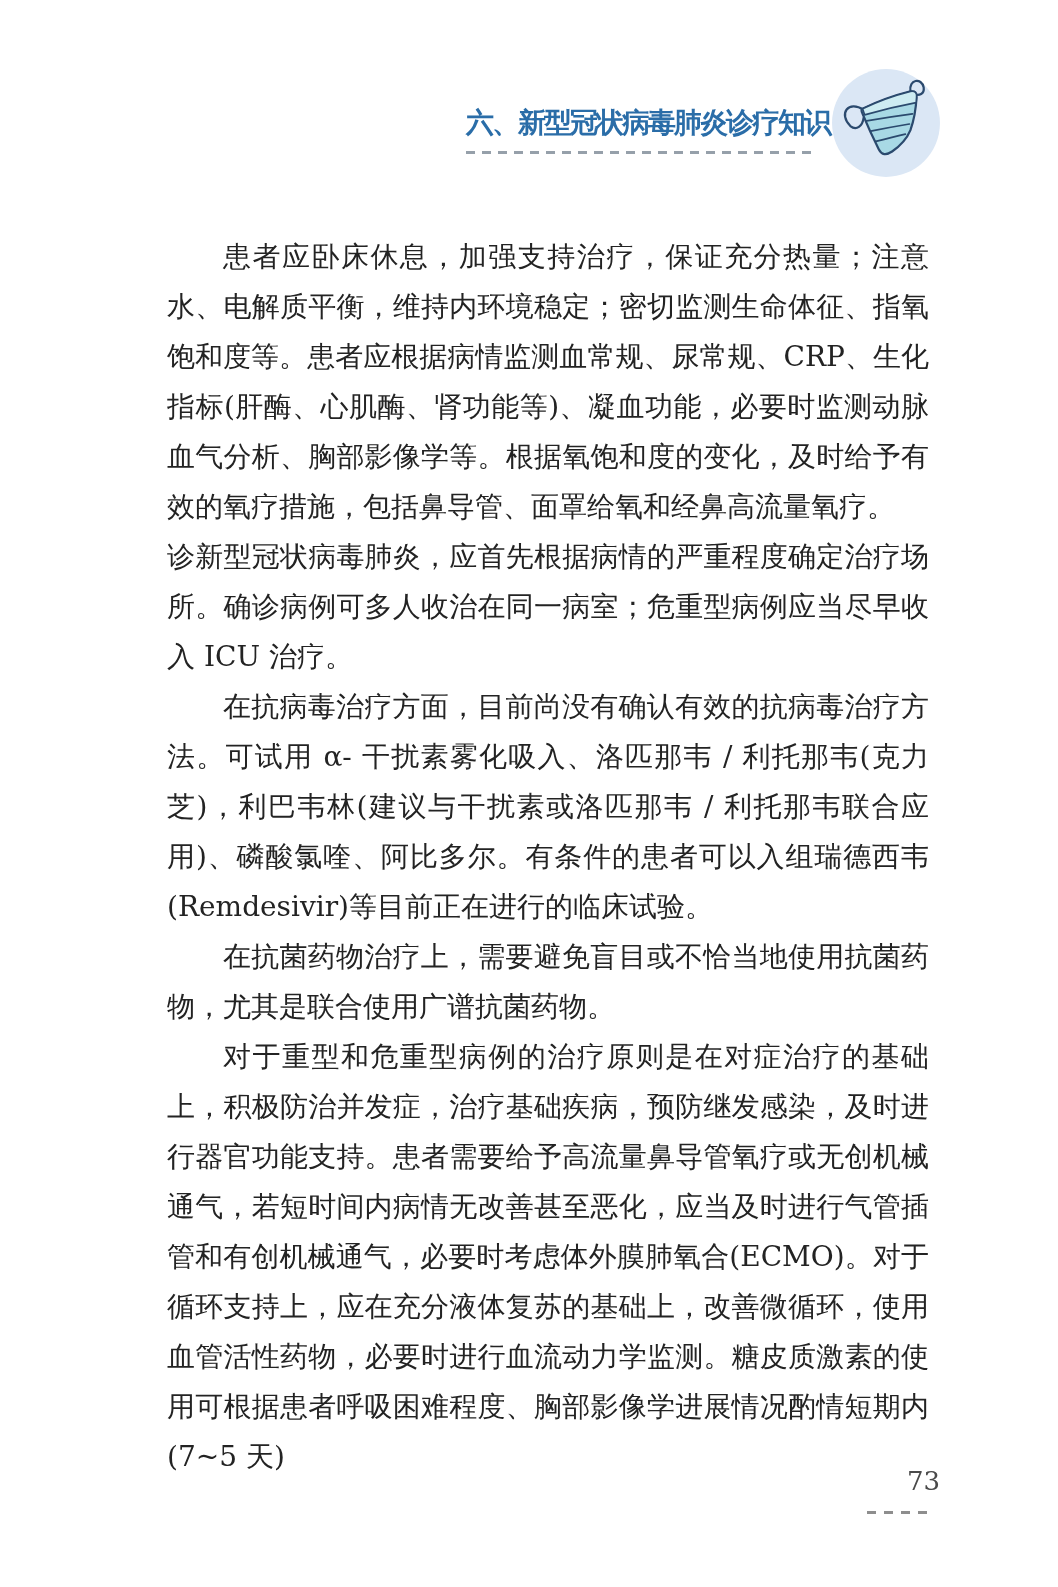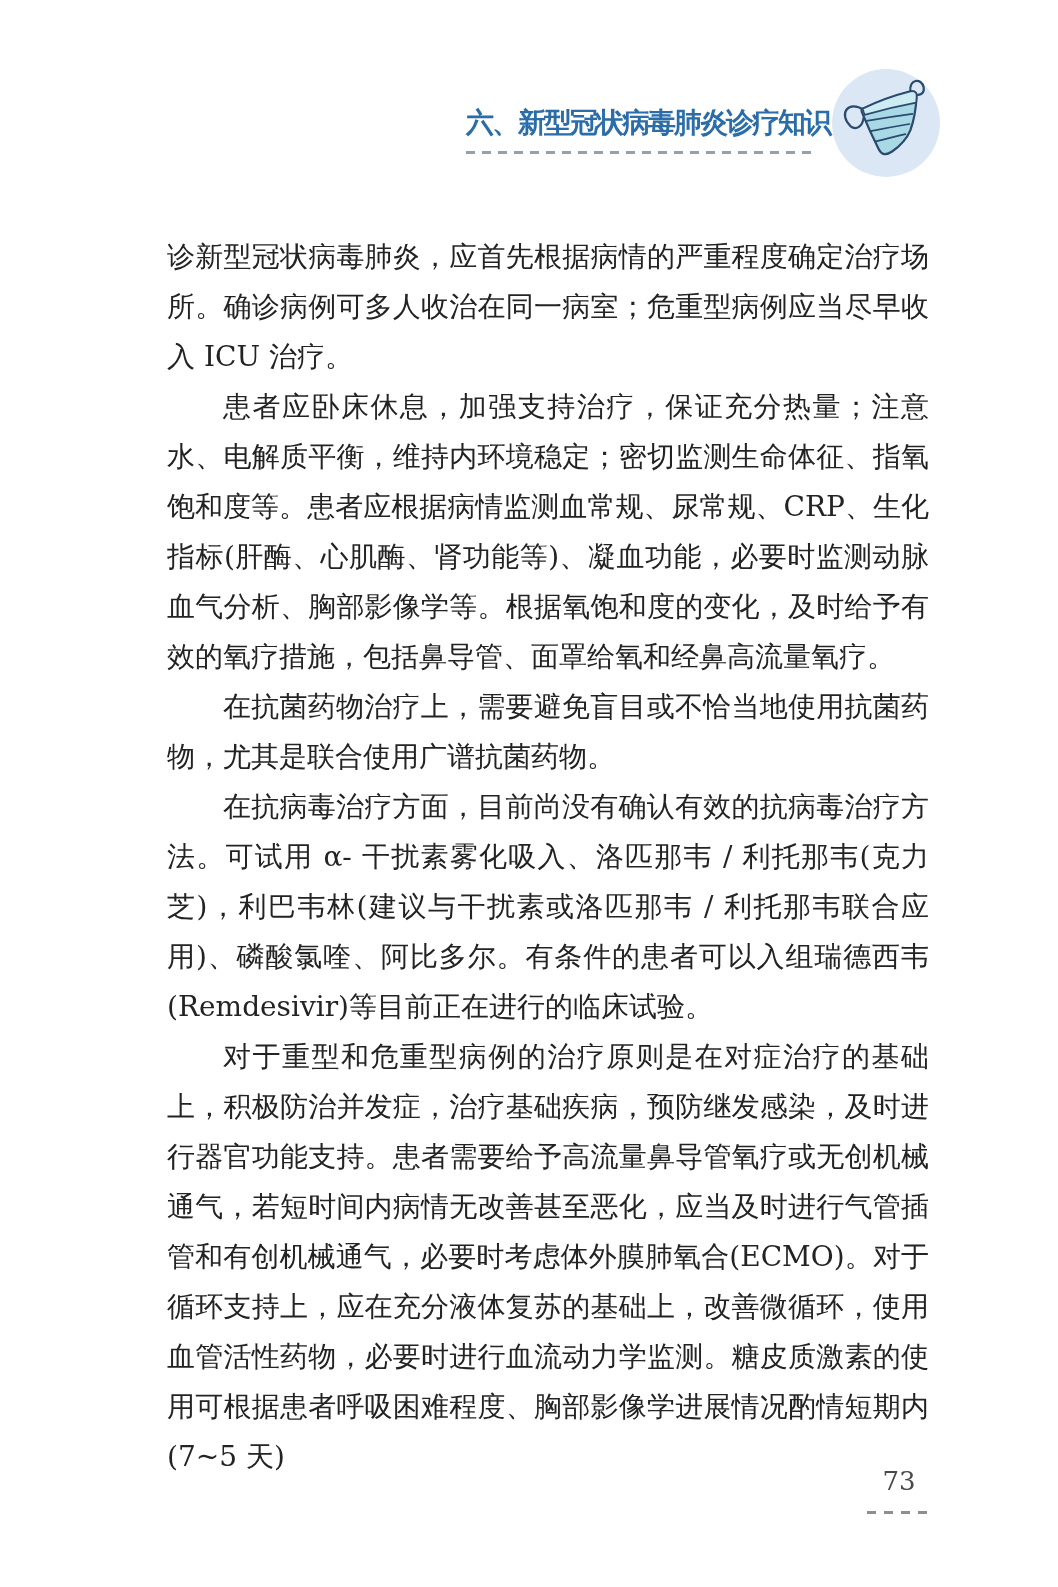--- a/index.html
+++ b/index.html
@@ -47,21 +47,21 @@
     text-align: justify;
     color: #232323;
   }
   .body-text p { margin: 0; padding: 0; }
   .body-text p.indent { text-indent: 2em; }
   .page-num {
     position: absolute;
     left: 858px;
     top: 1466px;
     width: 82px;
-    text-align: center;
+    text-align: right;
     font-size: 26px;
     color: #4a4a4a;
   }
   .footer-dash {
     position: absolute;
     left: 867px;
     top: 1511px;
     width: 63px;
     height: 3px;
     background: repeating-linear-gradient(to right, #8e8e8e 0 9px, transparent 9px 17px);
@@ -88,24 +88,24 @@
 
       <path d="M32 41 Q 55 30 79 24 Q 86 23 85 30 L 84.6 35 Q 58 40 34 47 Z" fill="#cdecf2" stroke="#2b4a6e" stroke-width="1.6" stroke-linejoin="round"></path>
 
       <path d="M36 53 Q 58 49 81 46" fill="none" stroke="#2b4a6e" stroke-width="1.7" stroke-linecap="round"></path>
       <path d="M40 63 Q 60 59 78 56" fill="none" stroke="#2b4a6e" stroke-width="1.7" stroke-linecap="round"></path>
       <path d="M45 73 Q 62 69 74 66" fill="none" stroke="#2b4a6e" stroke-width="1.7" stroke-linecap="round"></path>
     </svg>
   </div>
 
   <div class="body-text">
+    <p class="para indent">患者应卧床休息，加强支持治疗，保证充分热量；注意水、电解质平衡，维持内环境稳定；密切监测生命体征、指氧饱和度等。患者应根据病情监测血常规、尿常规、CRP、生化指标(肝酶、心肌酶、肾功能等)、凝血功能，必要时监测动脉血气分析、胸部影像学等。根据氧饱和度的变化，及时给予有效的氧疗措施，包括鼻导管、面罩给氧和经鼻高流量氧疗。</p>
     <p class="para">诊新型冠状病毒肺炎，应首先根据病情的严重程度确定治疗场所。确诊病例可多人收治在同一病室；危重型病例应当尽早收入 ICU 治疗。</p>
-    <p class="para indent">患者应卧床休息，加强支持治疗，保证充分热量；注意水、电解质平衡，维持内环境稳定；密切监测生命体征、指氧饱和度等。患者应根据病情监测血常规、尿常规、CRP、生化指标(肝酶、心肌酶、肾功能等)、凝血功能，必要时监测动脉血气分析、胸部影像学等。根据氧饱和度的变化，及时给予有效的氧疗措施，包括鼻导管、面罩给氧和经鼻高流量氧疗。</p>
+    <p class="para indent">在抗病毒治疗方面，目前尚没有确认有效的抗病毒治疗方法。可试用 α- 干扰素雾化吸入、洛匹那韦 / 利托那韦(克力芝)，利巴韦林(建议与干扰素或洛匹那韦 / 利托那韦联合应用)、磷酸氯喹、阿比多尔。有条件的患者可以入组瑞德西韦(Remdesivir)等目前正在进行的临床试验。</p>
     <p class="para indent">在抗菌药物治疗上，需要避免盲目或不恰当地使用抗菌药物，尤其是联合使用广谱抗菌药物。</p>
-    <p class="para indent">在抗病毒治疗方面，目前尚没有确认有效的抗病毒治疗方法。可试用 α- 干扰素雾化吸入、洛匹那韦 / 利托那韦(克力芝)，利巴韦林(建议与干扰素或洛匹那韦 / 利托那韦联合应用)、磷酸氯喹、阿比多尔。有条件的患者可以入组瑞德西韦(Remdesivir)等目前正在进行的临床试验。</p>
     <p class="para indent">对于重型和危重型病例的治疗原则是在对症治疗的基础上，积极防治并发症，治疗基础疾病，预防继发感染，及时进行器官功能支持。患者需要给予高流量鼻导管氧疗或无创机械通气，若短时间内病情无改善甚至恶化，应当及时进行气管插管和有创机械通气，必要时考虑体外膜肺氧合(ECMO)。对于循环支持上，应在充分液体复苏的基础上，改善微循环，使用血管活性药物，必要时进行血流动力学监测。糖皮质激素的使用可根据患者呼吸困难程度、胸部影像学进展情况酌情短期内(7~5 天)</p>
   </div>
 
   <div class="page-num">73</div>
 
   <div class="footer-dash"></div>
 
 </div>
 
 </body></html>

